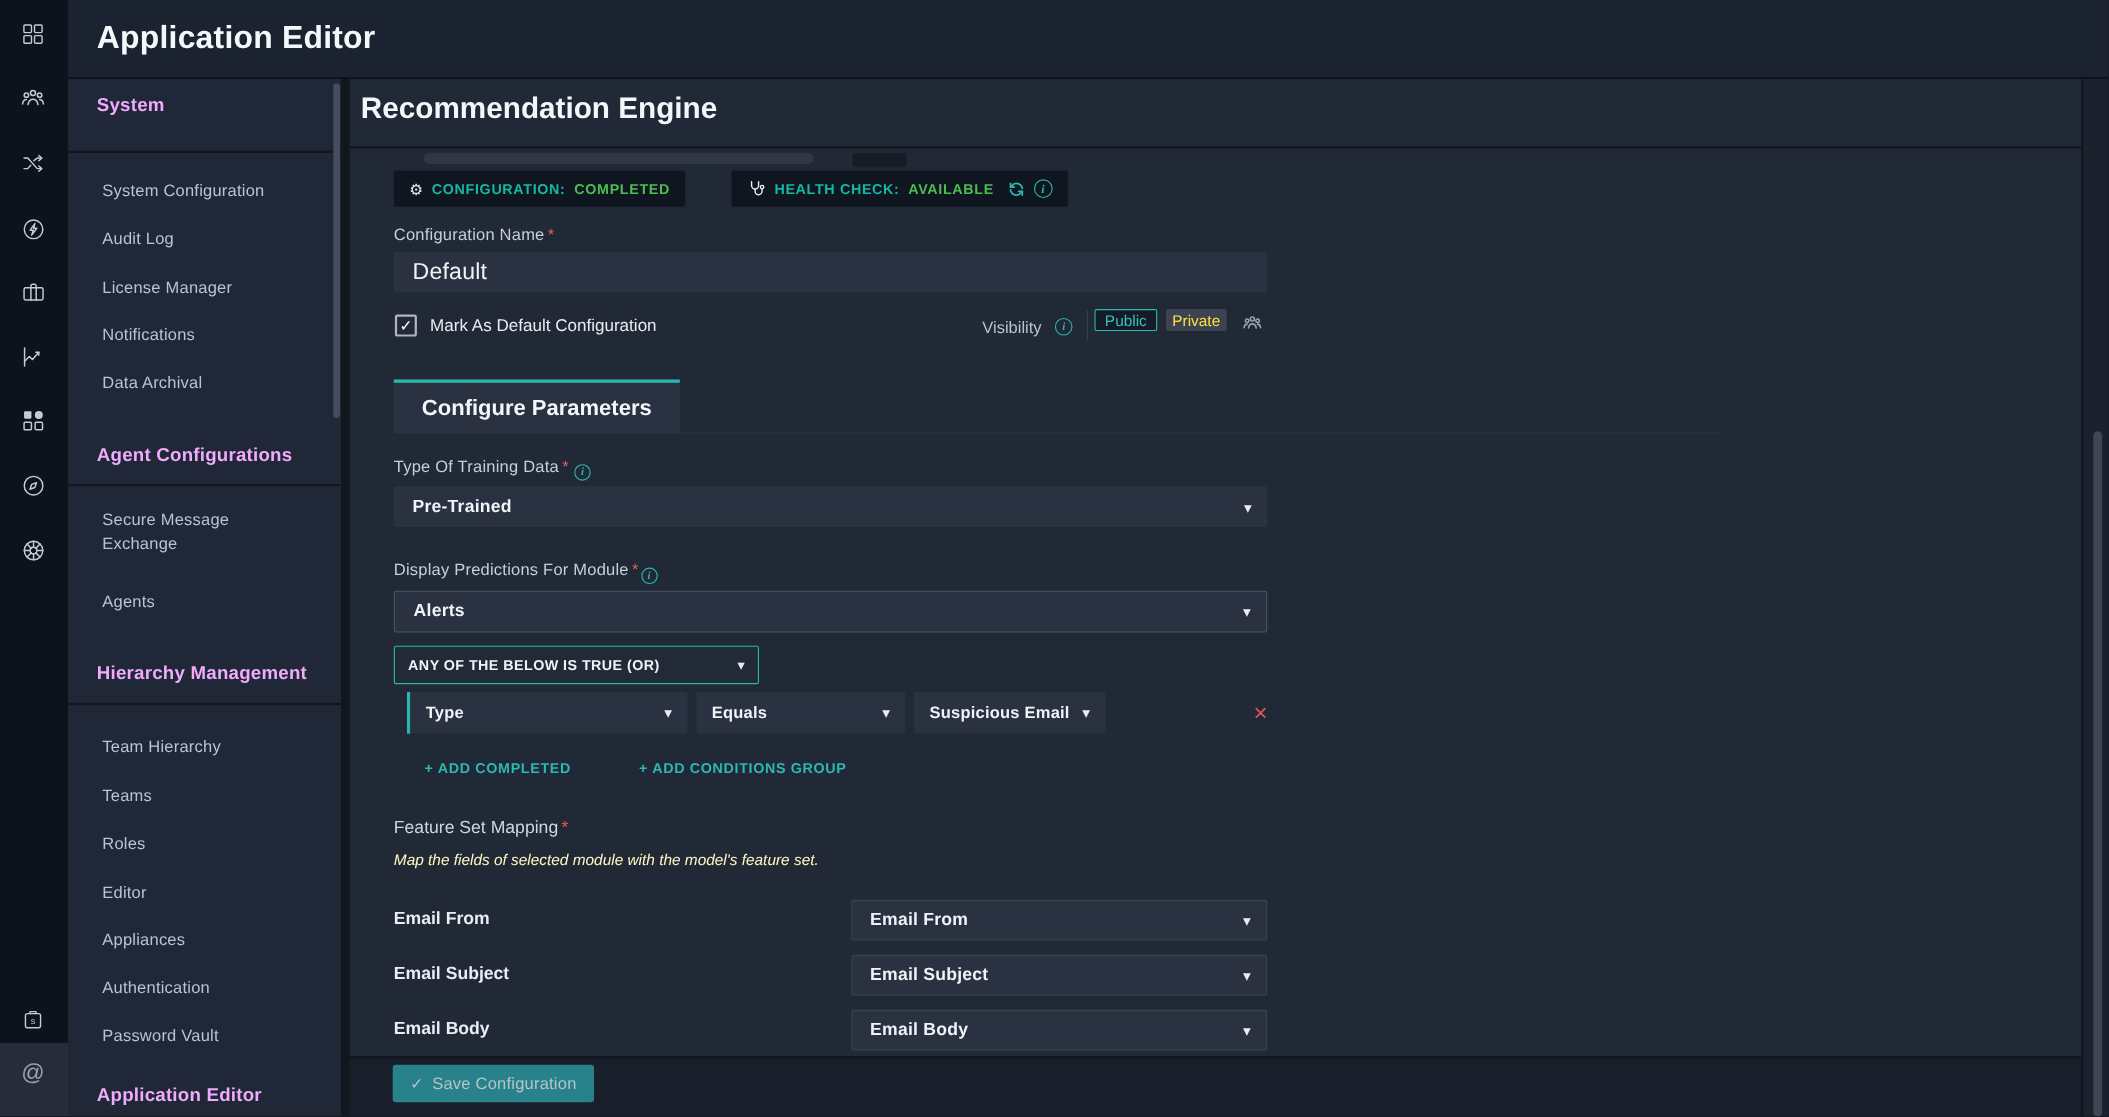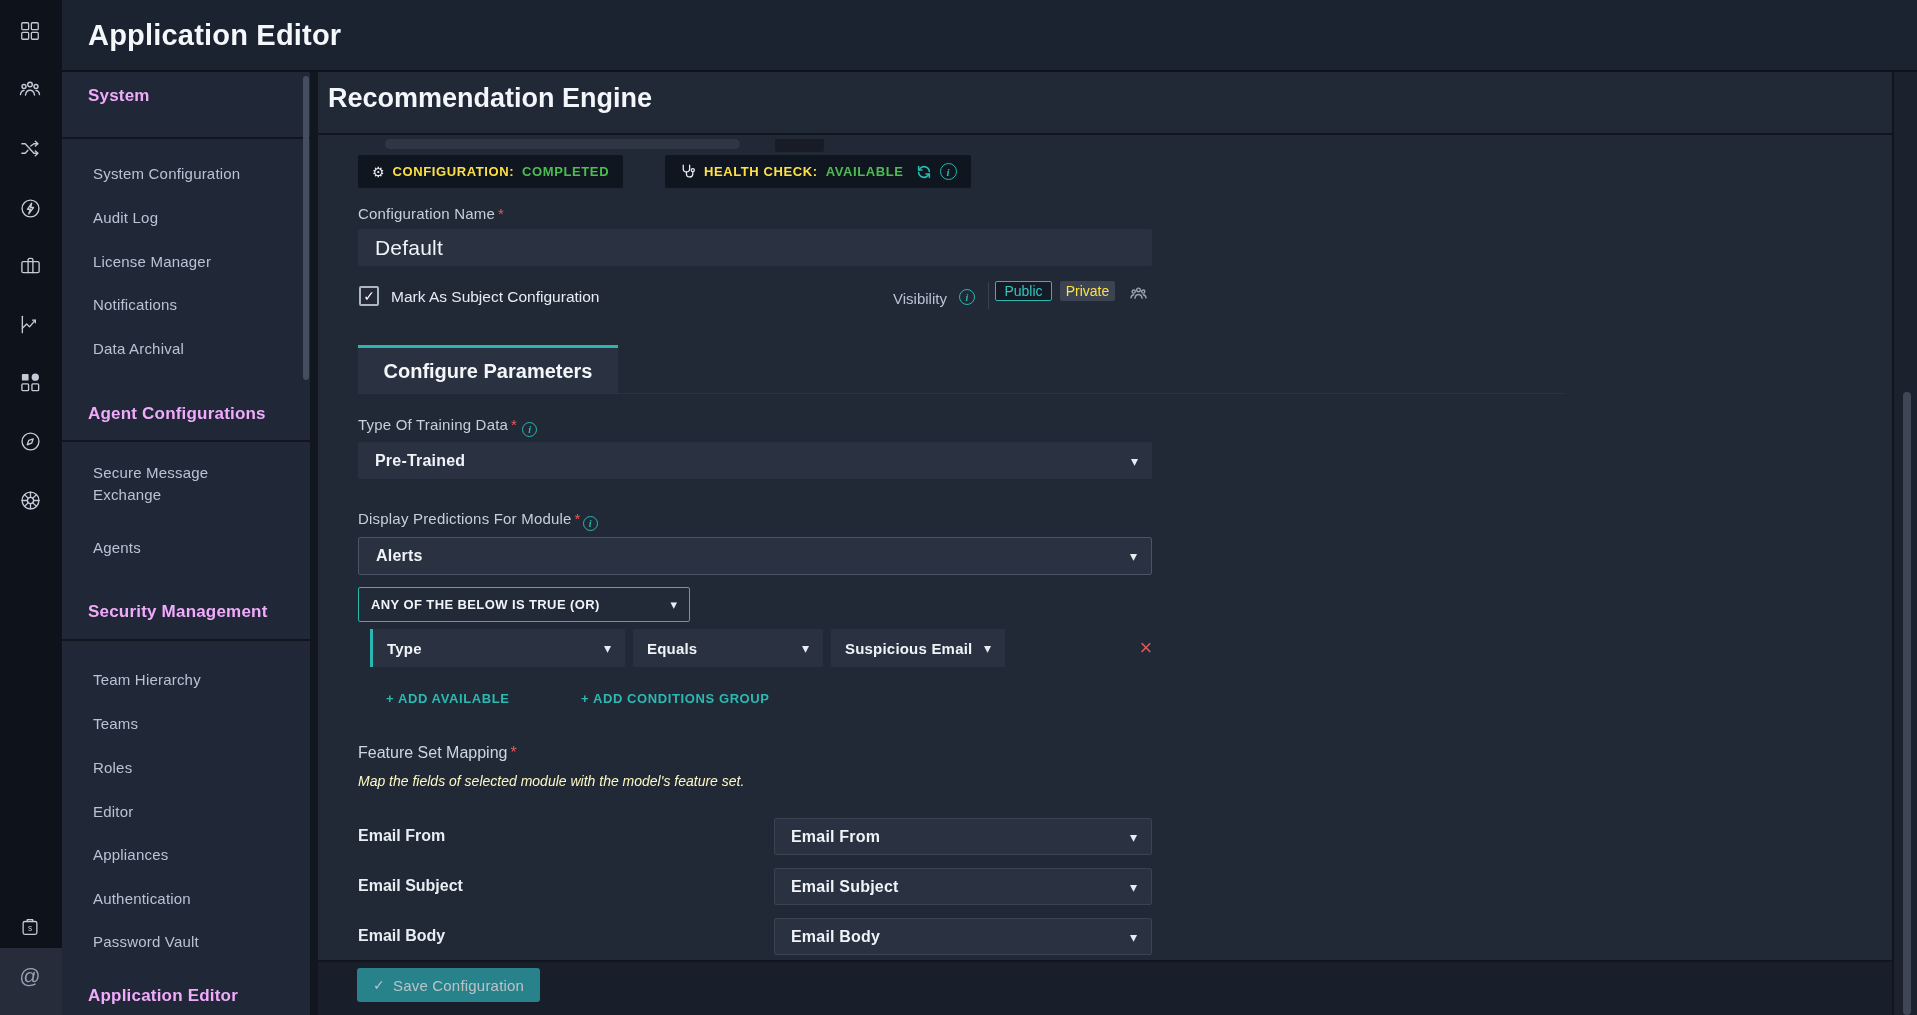--- a/index.html
+++ b/index.html
@@ -28,21 +28,21 @@
 
   
   .content-bg { position:absolute; left:318px; top:72px; width:1574px; height:943px; background:#212836; }
   .page-title { position:absolute; left:328px; top:83px; font-size:27px; font-weight:600; color:#f3f6fa; }
   .title-line { position:absolute; left:318px; top:133px; width:1574px; height:2px; background:#12161f; }
 
   .cutbar { position:absolute; left:385px; top:139px; width:355px; height:10px; background:#2f3745; border-radius:5px; }
   .cutbox { position:absolute; left:775px; top:139px; width:49px; height:13px; background:#171c27; border-radius:0 0 3px 3px; }
 
   .badge { position:absolute; top:155px; height:33px; background:#10161f; display:inline-flex; align-items:center; gap:8px; padding:0 14px; border-radius:2px; }
-  .badge .blabel { font-size:13px; font-weight:700; color:#fde047; letter-spacing:.6px; }
+  .badge .blabel { font-size:13px; font-weight:700; color:#14b8a6; letter-spacing:.6px; }
   .badge .bvalue { font-size:13px; font-weight:700; color:#4dbd53; letter-spacing:.6px; }
   .gear-glyph { font-size:14px; color:#e8edf3; }
   .badge svg { stroke-linecap:round; stroke-linejoin:round; fill:none; }
   .info-dot { width:17px; height:17px; border:1.5px solid #2bb7af; border-radius:50%; color:#2bb7af; font-size:11px; font-family:"Liberation Serif", serif; font-style:italic; font-weight:700; display:inline-flex; align-items:center; justify-content:center; cursor:pointer; }
 
   .lbl { position:absolute; font-size:15px; color:#c6cfdb; letter-spacing:.2px; }
   .star { color:#e25c5c; margin-left:3px; }
   .field { position:absolute; background:#2a3140; border-radius:2px; display:flex; align-items:center; cursor:pointer; }
   .field .val { margin-left:17px; font-size:16px; font-weight:600; color:#f0f4f8; letter-spacing:.2px; }
   .field .caret { position:absolute; right:14px; color:#e8edf3; font-size:14px; }
@@ -190,21 +190,21 @@
     <div class="sb-item" style="top:135px">Audit Log</div>
     <div class="sb-item" style="top:179px">License Manager</div>
     <div class="sb-item" style="top:222px">Notifications</div>
     <div class="sb-item" style="top:266px">Data Archival</div>
 
     <div class="sb-head" style="top:332px">Agent Configurations</div>
     <div class="sb-line" style="top:368px"></div>
     <div class="sb-item" style="top:390px; width:165px;">Secure Message Exchange</div>
     <div class="sb-item" style="top:465px">Agents</div>
 
-    <div class="sb-head" style="top:530px">Security Management</div>
+    <div class="sb-head" style="top:530px">Hierarchy Management</div>
     <div class="sb-line" style="top:567px"></div>
     <div class="sb-item" style="top:597px">Team Hierarchy</div>
     <div class="sb-item" style="top:641px">Teams</div>
     <div class="sb-item" style="top:685px">Roles</div>
     <div class="sb-item" style="top:729px">Editor</div>
     <div class="sb-item" style="top:772px">Appliances</div>
     <div class="sb-item" style="top:816px">Authentication</div>
     <div class="sb-item" style="top:859px">Password Vault</div>
 
     <div class="sb-head" style="top:914px">Application Editor</div>
@@ -246,21 +246,21 @@
   <div class="lbl" style="left:358px; top:205px">
     <span>Configuration Name</span><span class="star">*</span>
   </div>
   <div class="field text-input" style="left:358px; top:229px; width:794px; height:37px">
     <span class="val">Default</span>
   </div>
 
   <div class="checkbox">
     <span>✓</span>
   </div>
-  <div class="cb-label">Mark As Subject Configuration</div>
+  <div class="cb-label">Mark As Default Configuration</div>
 
   <div class="vis-label">Visibility</div>
   <span class="info-dot vis-info" style="width:16px;height:16px;font-size:10px">i</span>
   <div class="vis-sep"></div>
   <div class="toggle-btn toggle-public">Public</div>
   <div class="toggle-btn toggle-private">Private</div>
   <svg class="people-sm" width="19" height="19" viewBox="0 0 24 24" stroke="#9aa3b0" fill="none" stroke-width="1.8" stroke-linecap="round">
       <circle cx="12" cy="7.5" r="2.3"></circle>
       <circle cx="6" cy="9.5" r="2"></circle>
       <circle cx="18" cy="9.5" r="2"></circle>
@@ -303,21 +303,21 @@
   <div class="field cond-field" style="left:633px; top:629px; width:190px; height:38px">
     <span class="val" style="margin-left:14px">Equals</span>
     <span class="caret">▾</span>
   </div>
   <div class="field cond-field" style="left:831px; top:629px; width:174px; height:38px">
     <span class="val" style="margin-left:14px">Suspicious Email</span>
     <span class="caret">▾</span>
   </div>
   <div class="remove-x">×</div>
 
-  <div class="add-link" style="left:386px">+ ADD AVAILABLE</div>
+  <div class="add-link" style="left:386px">+ ADD COMPLETED</div>
   <div class="add-link" style="left:581px">+ ADD CONDITIONS GROUP</div>
 
   <div class="fm-title">
     <span>Feature Set Mapping</span><span class="star">*</span>
   </div>
   <div class="fm-sub">Map the fields of selected module with the model's feature set.</div>
 
   <div class="map-label" style="top:827px">Email From</div>
   <div class="field map-field" style="top:818px">
     <span class="val">Email From</span>

